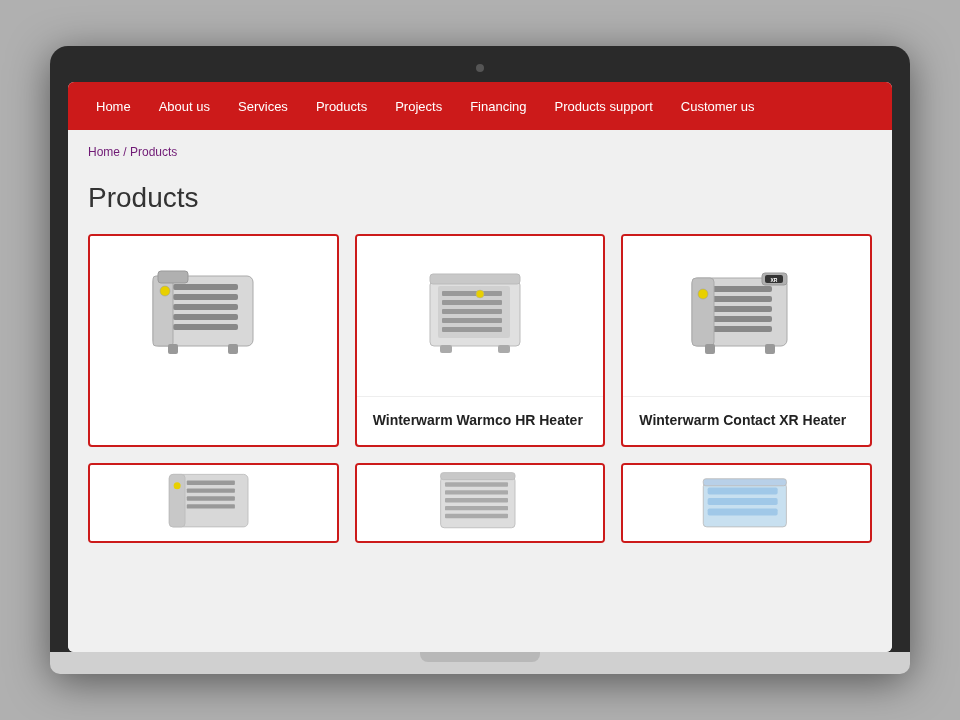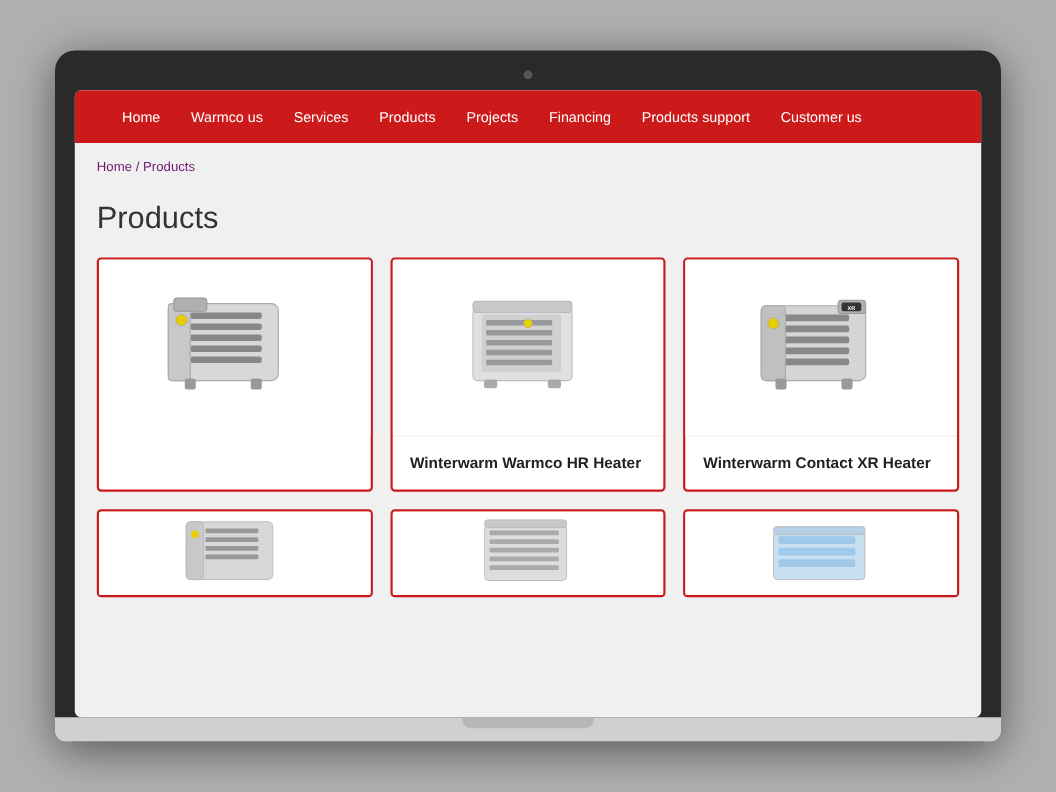--- a/index.html
+++ b/index.html
@@ -52,21 +52,21 @@
       background: #b8b8b8;
       border-radius: 0 0 8px 8px;
       margin: 0 auto;
     }
 
     
     .navbar {
       background: #cc1a1a;
       display: flex;
       align-items: center;
-      padding: 0 29px;
+      padding: 0 14px;
       height: 48px;
     }
 
     .nav-item {
       color: white;
       font-size: 13px;
       padding: 0 14px;
       height: 48px;
       display: flex;
       align-items: center;
@@ -153,21 +153,21 @@
   </style>
 </head>
 <body>
 
 <div class="laptop-outer">
   <div class="laptop-camera"></div>
   <div class="laptop-screen">
 
     <nav class="navbar">
       <div class="nav-item">Home</div>
-      <div class="nav-item">Warmco us</div>
+      <div class="nav-item">About us</div>
       <div class="nav-item">Services</div>
       <div class="nav-item">Products</div>
       <div class="nav-item">Projects</div>
       <div class="nav-item">Financing</div>
       <div class="nav-item">Products support</div>
       <div class="nav-item">Customer us</div>
     </nav>
 
     <div class="breadcrumb-bar">
       <span class="breadcrumb-text">Home / Products</span>

